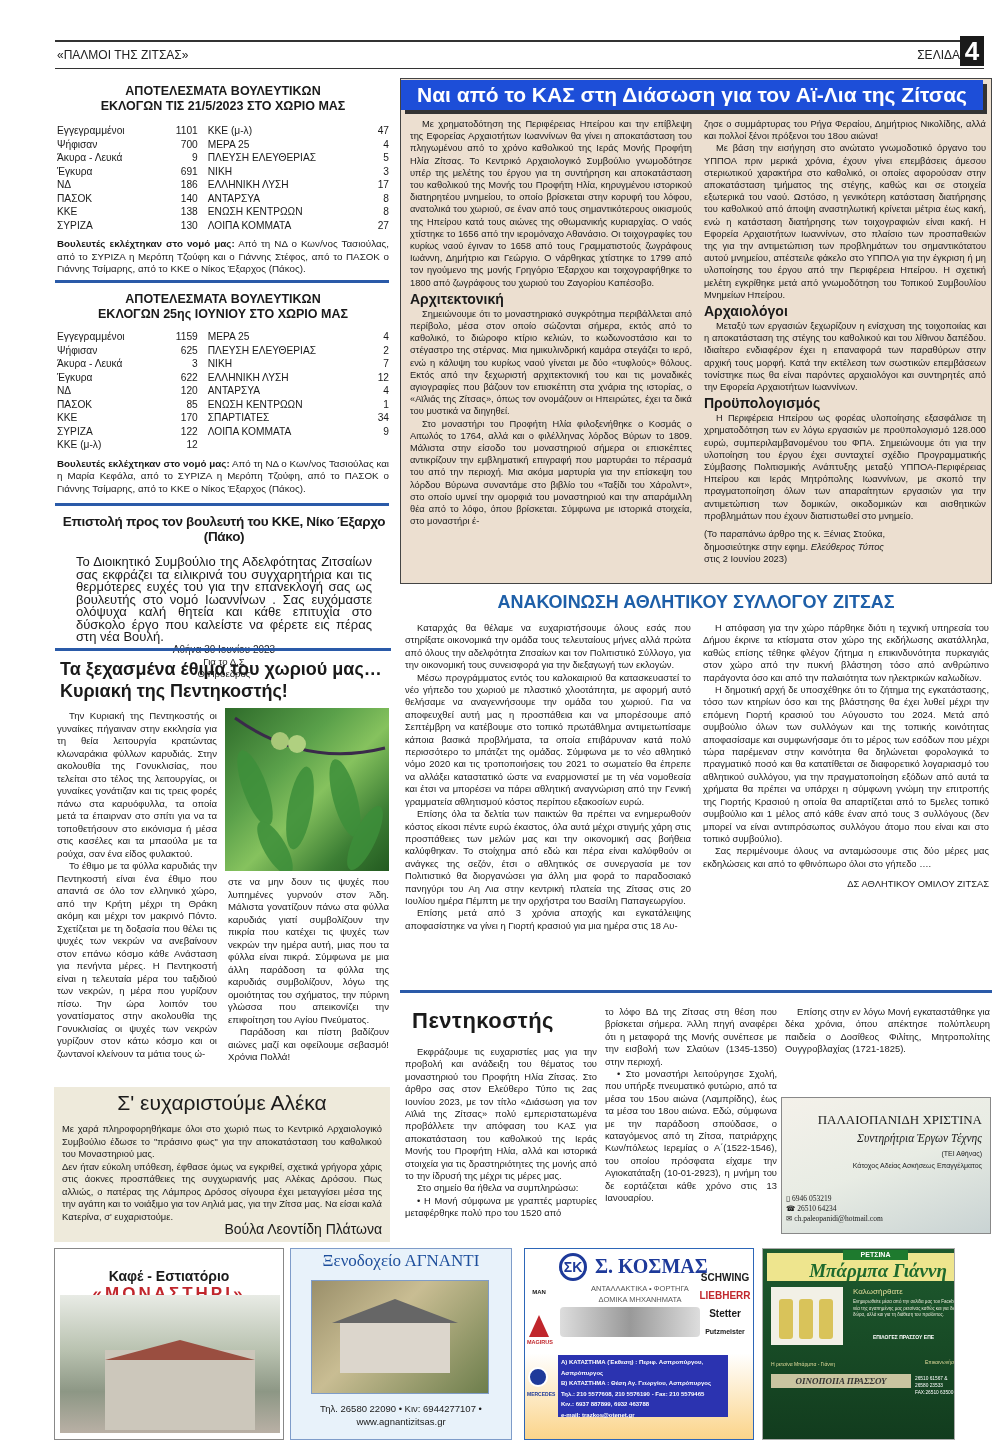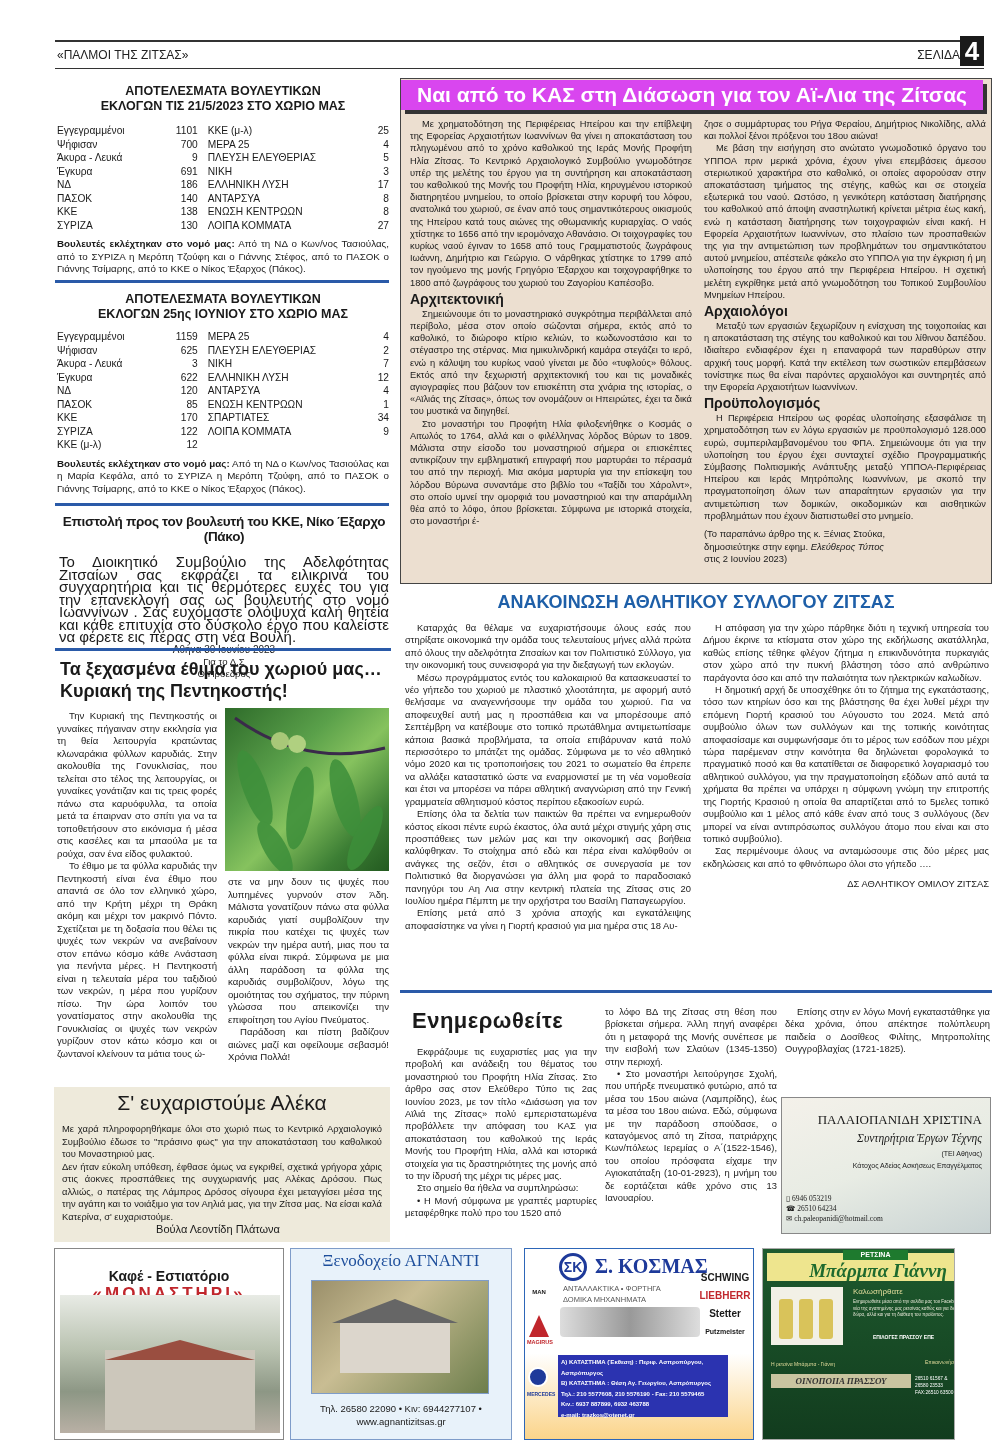--- a/index.html
+++ b/index.html
@@ -12,21 +12,21 @@
 .p{font-size:9.6px;line-height:12.5px;text-align:justify}
 .p.i{text-indent:12px}
 .c{text-align:center}
 .res-title{font-weight:bold;font-size:12.5px;text-align:center;line-height:15px}
 table.res{border-collapse:collapse;font-size:10.2px;line-height:13.5px;width:100%}
 table.res td{padding:0}
 table.res td.n{text-align:right;padding-right:10px}
 table.res td.n2{text-align:right}
 .blue-rule{position:absolute;height:3px;background:#2a5aa8}
 .kas-box{position:absolute;left:400px;top:78px;width:592px;height:506px;background:#ecdfd0;border:1px solid #444}
-.kas-title{position:absolute;left:401px;top:80px;width:582px;height:30px;background:#d946ef;color:#fff;font-weight:bold;font-size:21px;text-align:center;line-height:30px;box-shadow:4px 4px 0 #333}
+.kas-title{position:absolute;left:401px;top:80px;width:582px;height:30px;background:#1d4ed8;color:#fff;font-weight:bold;font-size:21px;text-align:center;line-height:30px;box-shadow:4px 4px 0 #333}
 .subh{font-weight:bold;font-size:14px;line-height:17px;margin-top:2px}
 .cols2{display:flex;gap:12px}
 .cols2>div{flex:1}
 .ad{position:absolute;border:1px solid #888;overflow:hidden}
 </style>
 </head>
 <body>
 
 <div class="hdr-line" style="top:40px"></div>
 <div class="running">«ΠΑΛΜΟΙ ΤΗΣ ΖΙΤΣΑΣ»</div>
@@ -36,21 +36,21 @@
 
 <section class="abs" style="left:57px;top:84px;width:332px">
   <div class="res-title">ΑΠΟΤΕΛΕΣΜΑΤΑ ΒΟΥΛΕΥΤΙΚΩΝ</div>
   <div class="res-title">ΕΚΛΟΓΩΝ ΤΙΣ 21/5/2023 ΣΤΟ ΧΩΡΙΟ ΜΑΣ</div>
   <table class="res" style="margin-top:10px">
     <tbody id="may-body">
         <tr>
           <td>Εγγεγραμμένοι</td>
           <td class="n">1101</td>
           <td>ΚΚΕ (μ-λ)</td>
-          <td class="n2">25</td>
+          <td class="n2">47</td>
         </tr>
         <tr>
           <td>Ψήφισαν</td>
           <td class="n">700</td>
           <td>ΜΕΡΑ 25</td>
           <td class="n2">4</td>
         </tr>
         <tr>
           <td>Άκυρα - Λευκά</td>
           <td class="n">9</td>
@@ -153,21 +153,21 @@
           <td class="n2"></td>
         </tr>
       </tbody>
   </table>
   <p class="p" style="margin-top:6px;font-size:9.8px"><b>Βουλευτές εκλέχτηκαν στο νομό μας:</b><span> Από τη ΝΔ ο Κων/νος Τασιούλας και η Μαρία Κεφάλα, από το ΣΥΡΙΖΑ η Μερόπη Τζούφη, από το ΠΑΣΟΚ ο Γιάννης Τσίμαρης, από το ΚΚΕ ο Νίκος Έξαρχος (Πάκος).</span></p>
 </section>
 <div class="blue-rule" style="left:55px;top:503px;width:334px"></div>
 
 <section class="abs" style="left:57px;top:514px;width:334px">
   <div style="font-weight:bold;font-size:13.5px;text-align:center;letter-spacing:-0.3px">Επιστολή προς τον βουλευτή του ΚΚΕ, Νίκο Έξαρχο (Πάκο)</div>
-  <p class="p" style="margin:12px 2px 0;font-size:15px">Το Διοικητικό Συμβούλιο της Αδελφότητας Ζιτσαίων σας εκφράζει τα ειλικρινά του συγχαρητήρια και τις θερμότερες ευχές του για την επανεκλογή σας ως βουλευτής στο νομό Ιωαννίνων . Σας ευχόμαστε ολόψυχα καλή θητεία και κάθε επιτυχία στο δύσκολο έργο που καλείστε να φέρετε εις πέρας στη νέα Βουλή.</p>
+  <p class="p" style="margin:12px 19px 0;font-size:13px">Το Διοικητικό Συμβούλιο της Αδελφότητας Ζιτσαίων σας εκφράζει τα ειλικρινά του συγχαρητήρια και τις θερμότερες ευχές του για την επανεκλογή σας ως βουλευτής στο νομό Ιωαννίνων . Σας ευχόμαστε ολόψυχα καλή θητεία και κάθε επιτυχία στο δύσκολο έργο που καλείστε να φέρετε εις πέρας στη νέα Βουλή.</p>
   <div class="c" style="font-size:10px;line-height:12px">Αθήνα 30 Ιουνίου 2023</div>
   <div class="c" style="font-size:9.6px;line-height:12px">Για το Δ.Σ</div>
   <div class="c" style="font-size:9.6px;line-height:12px">Ο Πρόεδρος</div>
 </section>
 <div class="blue-rule" style="left:55px;top:648px;width:336px"></div>
 
 <section>
   <div class="abs" style="left:60px;top:658px;font-weight:bold;font-size:18px;line-height:22px">
     <div>Τα ξεχασμένα έθιμα του χωριού μας…</div>
     <div>Κυριακή της Πεντηκοστής!</div>
@@ -193,21 +193,21 @@
   <div class="abs" style="left:228px;top:876px;width:161px">
     <p class="p">στε να μην δουν τις ψυχές που λυπημένες γυρνούν στον Άδη. Μάλιστα γονατίζουν πάνω στα φύλλα καρυδιάς γιατί συμβολίζουν την πικρία που κατέχει τις ψυχές των νεκρών την ημέρα αυτή, μιας που τα φύλλα είναι πικρά. Σύμφωνα με μια άλλη παράδοση τα φύλλα της καρυδιάς συμβολίζουν, λόγω της ομοιότητας του σχήματος, την πύρινη γλώσσα που απεικονίζει την επιφοίτηση του Αγίου Πνεύματος.</p>
     <p class="p i">Παράδοση και πίστη βαδίζουν αιώνες μαζί και οφείλουμε σεβασμό! Χρόνια Πολλά!</p>
   </div>
 </section>
 
 <section class="abs" style="left:54px;top:1087px;width:336px;height:155px;background:#eeeadb">
   <div class="c" style="font-size:21px;margin-top:4px">Σ' ευχαριστούμε Αλέκα</div>
   <p class="p" style="margin:8px 8px 0;font-size:9.4px">Με χαρά πληροφορηθήκαμε όλοι στο χωριό πως το Κεντρικό Αρχαιολογικό Συμβούλιο έδωσε το "πράσινο φως" για την αποκατάσταση του καθολικού του Μοναστηριού μας.</p>
   <p class="p" style="margin:0 8px;font-size:9.4px">Δεν ήταν εύκολη υπόθεση, έφθασε όμως να εγκριθεί, σχετικά γρήγορα χάρις στις άοκνες προσπάθειες της συγχωριανής μας Αλέκας Δρόσου. Πως αλλιώς, ο πατέρας της Λάμπρος Δρόσος σίγουρα έχει μεταγγίσει μέσα της την αγάπη και το νοιάξιμο για τον Αηλιά μας, για την Ζίτσα μας. Να είσαι καλά Κατερίνα, σ' ευχαριστούμε.</p>
-  <div style="text-align:center;margin-right:8px;font-size:11px;line-height:12px">Βούλα Λεοντίδη Πλάτωνα</div>
+  <div style="text-align:right;margin-right:8px;font-size:14px;line-height:12px">Βούλα Λεοντίδη Πλάτωνα</div>
 </section>
 
 <div class="kas-box"></div>
 <div class="kas-title">Ναι από το ΚΑΣ στη Διάσωση για τον Αϊ-Λια της Ζίτσας</div>
 <section class="abs" style="left:410px;top:118px;width:576px">
   <div class="cols2">
     <div>
       <p class="p i" style="font-size:9.3px;line-height:12.2px">Με χρηματοδότηση της Περιφέρειας Ηπείρου και την επίβλεψη της Εφορείας Αρχαιοτήτων Ιωαννίνων θα γίνει η αποκατάσταση του πληγωμένου από το χρόνο καθολικού της Ιεράς Μονής Προφήτη Ηλία Ζίτσας. Το Κεντρικό Αρχαιολογικό Συμβούλιο γνωμοδότησε υπέρ της μελέτης του έργου για τη συντήρηση και αποκατάσταση του καθολικού της Μονής του Προφήτη Ηλία, κηρυγμένου ιστορικού διατηρητέου μνημείου, το οποίο βρίσκεται στην κορυφή του λόφου, ανατολικά του χωριού, σε έναν από τους σημαντικότερους οικισμούς της Ηπείρου κατά τους αιώνες της οθωμανικής κυριαρχίας. Ο ναός χτίστηκε το 1656 από την ιερομόναχο Αθανάσιο. Οι τοιχογραφίες του κυρίως ναού έγιναν το 1658 από τους Γραμματιστούς ζωγράφους Ιωάννη, Δημήτριο και Γεώργιο. Ο νάρθηκας χτίστηκε το 1799 από τον ηγούμενο της μονής Γρηγόριο Έξαρχου και τοιχογραφήθηκε το 1800 από ζωγράφους του χωριού του Ζαγορίου Καπέσοβο.</p>
       <div class="subh">Αρχιτεκτονική</div>
       <p class="p i" style="font-size:9.3px;line-height:12.2px">Σημειώνουμε ότι το μοναστηριακό συγκρότημα περιβάλλεται από περίβολο, μέσα στον οποίο σώζονται σήμερα, εκτός από το καθολικό, το διώροφο κτίριο κελιών, το κωδωνοστάσιο και το στέγαστρο της στέρνας. Μια ημικυλινδρική καμάρα στεγάζει το ιερό, ενώ η κάλυψη του κυρίως ναού γίνεται με δύο «τυφλούς» θόλους. Εκτός από την ξεχωριστή αρχιτεκτονική του και τις μοναδικές αγιογραφίες που βάζουν τον επισκέπτη στα χνάρια της ιστορίας, ο «Αϊλιάς της Ζίτσας», όπως τον ονομάζουν οι Ηπειρώτες, έχει τα δικά του μυστικά να διηγηθεί.</p>
@@ -244,21 +244,21 @@
         <p class="p i" style="font-size:9.4px;line-height:12.4px">Η δημοτική αρχή δε υποσχέθηκε ότι το ζήτημα της εγκατάστασης, τόσο των κτηρίων όσο και της βλάστησης θα έχει λυθεί μέχρι την επόμενη Γιορτή κρασιού του Αύγουστο του 2024. Μετά από συμβούλιο όλων των συλλόγων και της τοπικής κοινότητας αποφασίσαμε και συμφωνήσαμε ότι το μέρος των εσόδων που μέχρι τώρα παρέμεναν στην κοινότητα θα δηλώνεται φορολογικά το πραγματικό ποσό και θα κατατίθεται σε διαφορετικό λογαριασμό του αθλητικού συλλόγου, για την πραγματοποίηση εξόδων από αυτά τα χρήματα θα πρέπει να υπάρχει η σύμφωνη γνώμη την επιτροπής της Γιορτής Κρασιού η οποία θα απαρτίζεται από το 5μελες τοπικό συμβούλιο και 1 μέλος από κάθε έναν από τους 3 συλλόγους (δεν μπορεί να είναι αντιπρόσωπος συλλόγου άτομο που είναι και στο τοπικό συμβούλιο).</p>
         <p class="p i" style="font-size:9.4px;line-height:12.4px">Σας περιμένουμε όλους να ανταμώσουμε στις δύο μέρες μας εκδηλώσεις και από το φθινόπωρο όλοι στο γήπεδο ….</p>
         <div style="text-align:right;font-size:9.4px;margin-top:8px">ΔΣ ΑΘΛΗΤΙΚΟΥ ΟΜΙΛΟΥ ΖΙΤΣΑΣ</div>
       </div>
     </div>
   </div>
   <div class="blue-rule" style="left:400px;top:990px;width:592px"></div>
 </section>
 
 <section>
-  <div class="abs" style="left:412px;top:1008px;font-weight:bold;font-size:22px;letter-spacing:0.5px">Ενημερωθείτε</div>
+  <div class="abs" style="left:412px;top:1008px;font-weight:bold;font-size:22px;letter-spacing:0.5px">Πεντηκοστής</div>
   <div class="abs" style="left:405px;top:1046px;width:192px">
     <p class="p i" style="font-size:9.4px;line-height:12.4px">Εκφράζουμε τις ευχαριστίες μας για την προβολή και ανάδειξη του θέματος του μοναστηριού του Προφήτη Ηλία Ζίτσας. Στο άρθρο σας στον Ελεύθερο Τύπο τις 2ας Ιουνίου 2023, με τον τίτλο «Διάσωση για τον Αϊλιά της Ζίτσας» πολύ εμπεριστατωμένα προβάλλετε την απόφαση του ΚΑΣ για αποκατάσταση του καθολικού της Ιεράς Μονής του Προφήτη Ηλία, αλλά και ιστορικά στοιχεία για τις δραστηριότητες της μονής από το την ίδρυσή της μέχρι τις μέρες μας.</p>
     <p class="p i" style="font-size:9.4px;line-height:12.4px">Στο σημείο θα ήθελα να συμπληρώσω:</p>
     <p class="p i" style="font-size:9.4px;line-height:12.4px">• Η Μονή σύμφωνα με γραπτές μαρτυρίες μεταφέρθηκε πολύ προ του 1520 από</p>
   </div>
   <div class="abs" style="left:605px;top:1006px;width:172px">
     <p class="p" style="font-size:9.4px;line-height:12.4px">το λόφο ΒΔ της Ζίτσας στη θέση που βρίσκεται σήμερα. Άλλη πηγή αναφέρει ότι η μεταφορά της Μονής συνέπεσε με την εισβολή των Σλαύων (1345-1350) στην περιοχή.</p>
     <p class="p i" style="font-size:9.4px;line-height:12.4px">• Στο μοναστήρι λειτούργησε Σχολή, που υπήρξε πνευματικό φυτώριο, από τα μέσα του 15ου αιώνα (Λαμπρίδης), έως τα μέσα του 18ου αιώνα. Εδώ, σύμφωνα με την παράδοση σπούδασε, ο καταγόμενος από τη Ζίτσα, πατριάρχης Κων/πόλεως Ιερεμίας ο Α΄(1522-1546), του οποίου πρόσφατα είχαμε την Αγιοκατάταξη (10-01-2923), η μνήμη του δε εορτάζεται κάθε χρόνο στις 13 Ιανουαρίου.</p>
   </div>
   <div class="abs" style="left:785px;top:1006px;width:205px">
@@ -295,21 +295,21 @@
   </div>
   <div class="c" style="position:absolute;top:153px;width:100%;font-size:9.5px;line-height:13px">
     <div>Τηλ. 26580 22090 • Κιν: 6944277107 •</div>
     <div>www.agnantizitsas.gr</div>
   </div>
 </div>
 
 <div class="ad" style="left:524px;top:1248px;width:230px;height:192px;background:linear-gradient(180deg,#fff 0%,#fff 55%,#fbd48a 100%);border-color:#2d66b8">
   <div style="position:absolute;left:34px;top:4px;width:28px;height:28px;border:3px solid #1e3a9a;border-radius:50%;color:#1e3a9a;font-weight:bold;font-size:14px;text-align:center;line-height:22px">ΣΚ</div>
   <div style="position:absolute;left:70px;top:6px;font-family:'Liberation Serif',serif;font-weight:bold;font-size:20px;color:#1e3a9a;">Σ. ΚΟΣΜΑΣ</div>
-  <div style="position:absolute;left:38px;top:34px;width:130px;font-size:7.5px;color:#555;line-height:11px">
+  <div style="position:absolute;left:50px;top:34px;width:130px;text-align:center;font-size:7.5px;color:#555;line-height:11px">
     <div>ΑΝΤΑΛΛΑΚΤΙΚΑ • ΦΟΡΤΗΓΑ</div>
     <div>ΔΟΜΙΚΑ ΜΗΧΑΝΗΜΑΤΑ</div>
   </div>
   <div style="position:absolute;left:2px;top:40px;width:24px;font-size:6px;font-weight:bold;text-align:center">MAN</div>
   <div style="position:absolute;left:2px;top:90px;width:24px;font-size:5.5px;font-weight:bold;color:#c0262c;text-align:center">MAGIRUS</div>
   <div style="position:absolute;left:4px;top:66px;width:0;height:0;border-left:10px solid transparent;border-right:10px solid transparent;border-bottom:22px solid #c0262c"></div>
   <div style="position:absolute;left:3px;top:118px;width:20px;height:20px;border:2px solid #fff;border-radius:50%;background:#1e3a9a"></div>
   <div style="position:absolute;left:2px;top:142px;width:24px;font-size:5px;font-weight:bold;text-align:center;color:#1e3a9a">MERCEDES</div>
   <div style="position:absolute;left:35px;top:58px;width:140px;height:30px;background:linear-gradient(90deg,#ddd,#999,#ddd);border-radius:4px"></div>
   <div style="position:absolute;right:2px;top:20px;width:52px;font-weight:bold;font-size:10px;line-height:18px;text-align:center">

